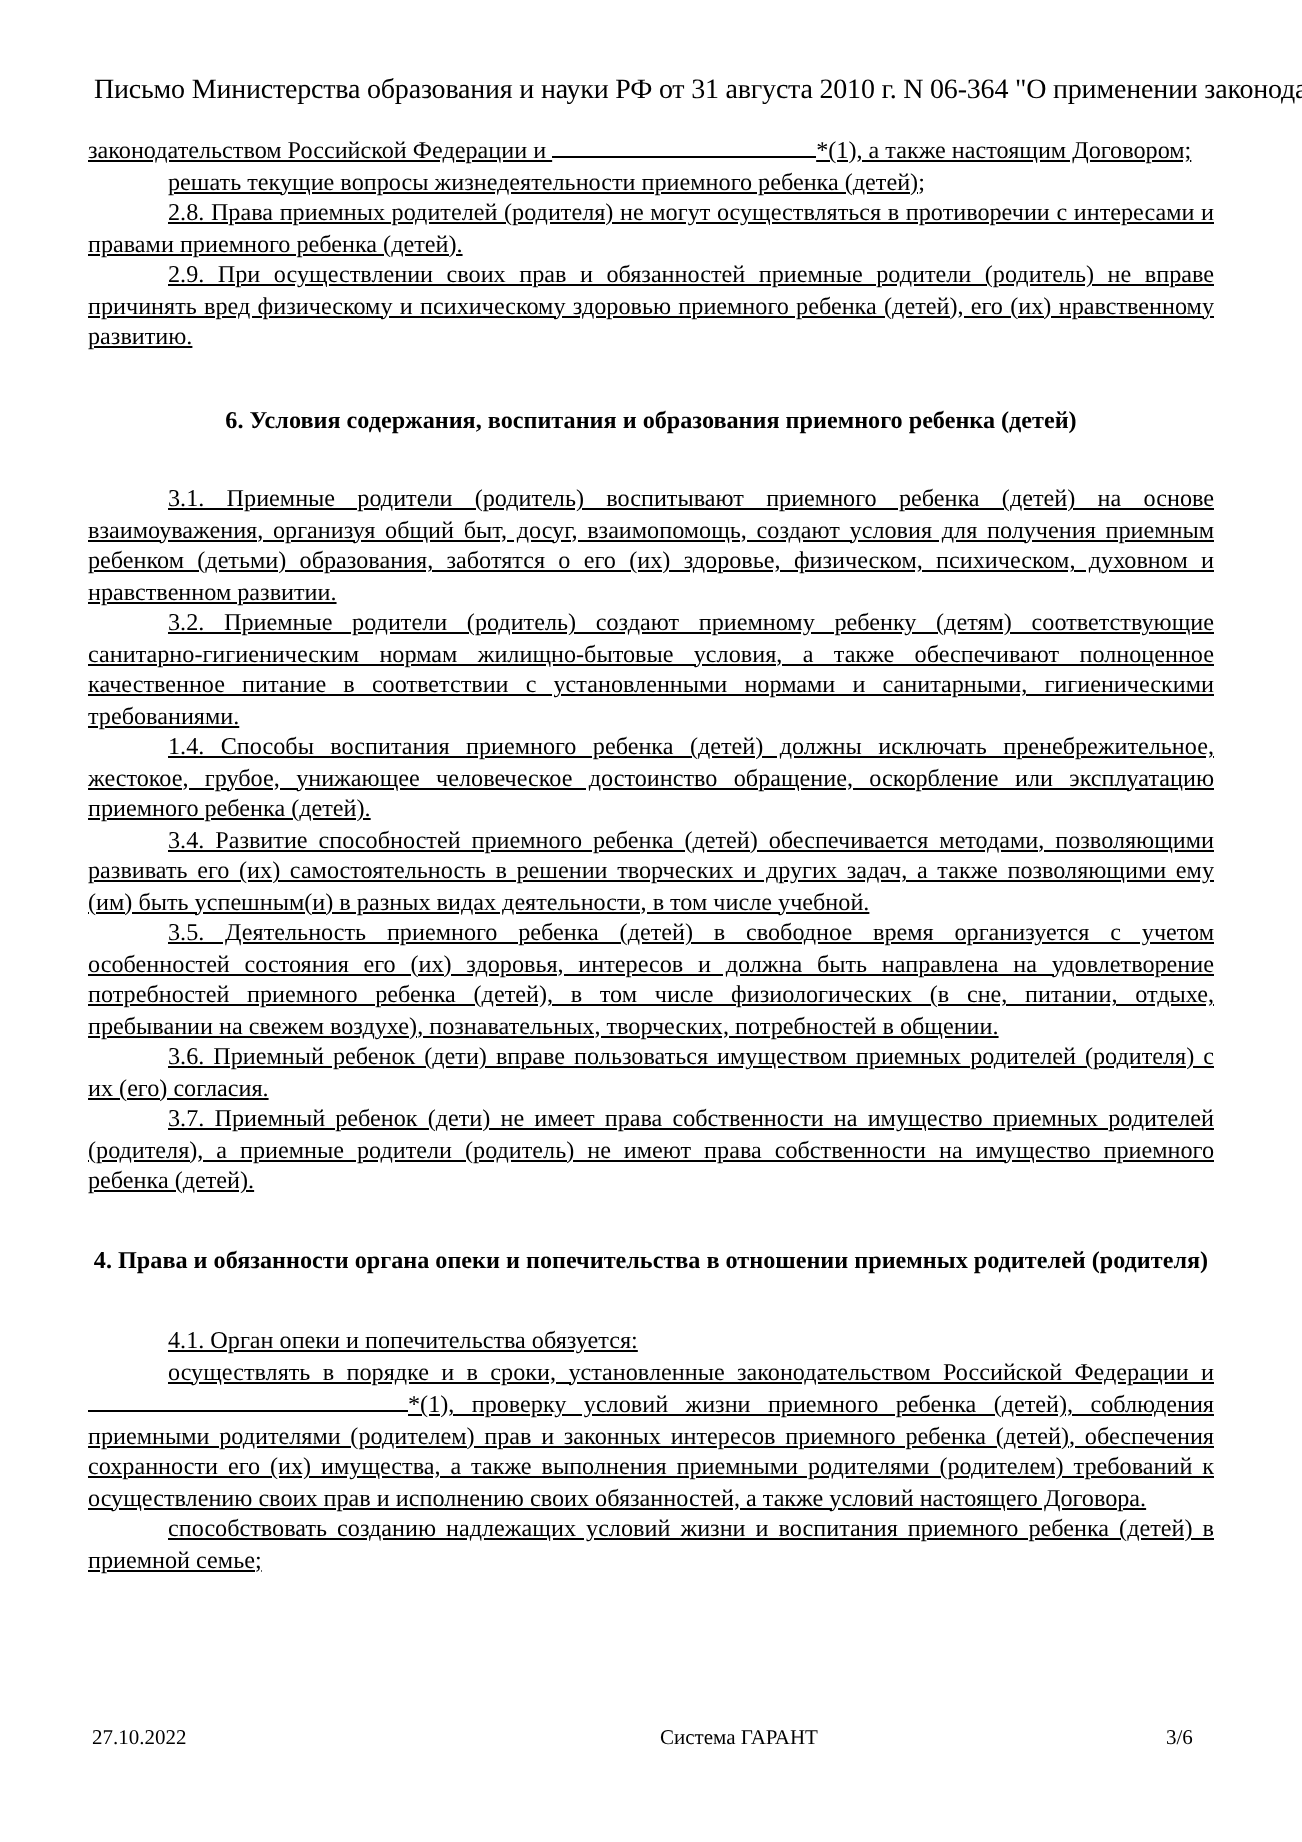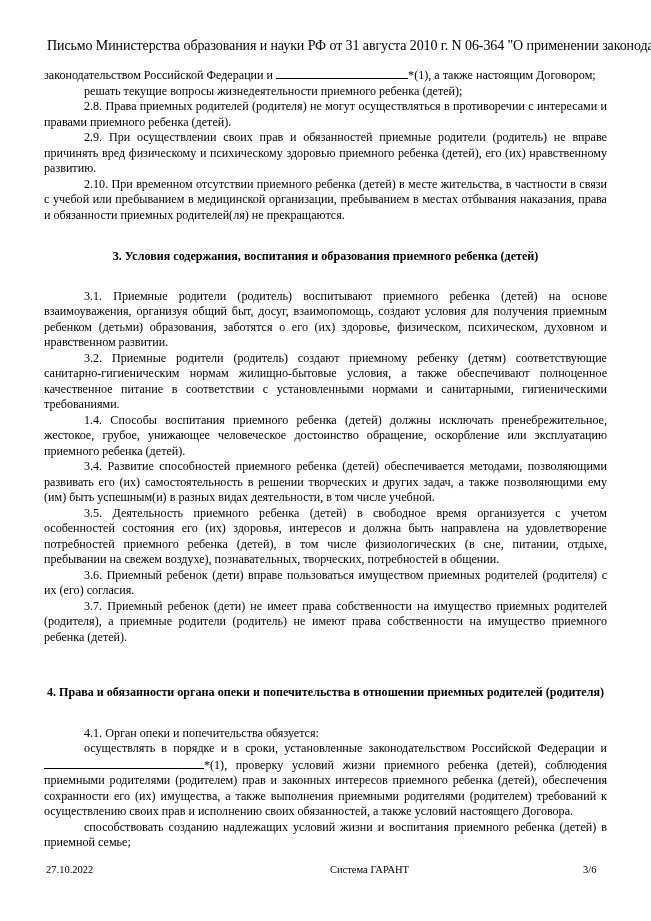--- a/index.html
+++ b/index.html
@@ -1,43 +1,42 @@
 <!DOCTYPE html>
 <html><head>
 <meta charset="utf-8">
 <style>
   html, body { margin: 0; padding: 0; background: #ffffff; }
   body { width: 651px; height: 921px; position: relative; overflow: hidden;
          font-family: "Liberation Serif", "DejaVu Serif", serif; color: #000; }
   .header { position: absolute; left: 47px; top: 38px; font-size: 14px; white-space: nowrap; letter-spacing: -0.1px; }
   .content { position: absolute; left: 44px; top: 67px; width: 563px; font-size: 12.1px; line-height: 15.5px; }
-  .p { margin: 0; text-align: justify; }
+  .p { margin: 0; text-align: justify; text-decoration: underline; }
   .p.ind { text-indent: 40px; }
   .blank { display: inline-block; border-bottom: 1px solid #000; height: 11px; vertical-align: baseline; }
   .heading { text-align: center; font-weight: bold; margin: 0; }
   .h3 { margin-top: 26px; margin-bottom: 24px; }
-  .h4 { margin-top: 40px; margin-bottom: 25px; text-align: center; }
+  .h4 { margin-top: 24px; margin-bottom: 25px; text-align: center; }
   .footer { position: absolute; top: 864px; left: 0; width: 651px; font-size: 10.5px; }
   .footer .date { position: absolute; left: 46px; font-family: Liberation Serif, serif; }
   .footer .sys { position: absolute; left: 330px; }
   .footer .page { position: absolute; left: 583px; }
 </style>
 </head>
 <body>
 
 <div class="header">Письмо Министерства образования и науки РФ от 31 августа 2010 г. N 06-364 "О применении законодательства</div>
 
 <div class="content">
   <p class="p"><span>законодательством Российской Федерации и </span><span class="blank" style="width:132px"></span><span>*(1), а также настоящим Договором;</span></p>
   <p class="p ind">решать текущие вопросы жизнедеятельности приемного ребенка (детей);</p>
   <p class="p ind">2.8. Права приемных родителей (родителя) не могут осуществляться в противоречии с интересами и правами приемного ребенка (детей).</p>
   <p class="p ind">2.9. При осуществлении своих прав и обязанностей приемные родители (родитель) не вправе причинять вред физическому и психическому здоровью приемного ребенка (детей), его (их) нравственному развитию.</p>
-  <p class="p ind">2.10. При временном отсутствии приемного ребенка (детей) в месте жительства, в частности в связи с учебой или пребыванием в медицинской организации, пребыванием в местах отбывания наказания, права и обязанности приемных родителей(ля) не прекращаются.</p>
 
-  <p class="heading h3">3. Условия содержания, воспитания и образования приемного ребенка (детей)</p>
+  <p class="heading h3">6. Условия содержания, воспитания и образования приемного ребенка (детей)</p>
 
   <p class="p ind">3.1. Приемные родители (родитель) воспитывают приемного ребенка (детей) на основе взаимоуважения, организуя общий быт, досуг, взаимопомощь, создают условия для получения приемным ребенком (детьми) образования, заботятся о его (их) здоровье, физическом, психическом, духовном и нравственном развитии.</p>
   <p class="p ind">3.2. Приемные родители (родитель) создают приемному ребенку (детям) соответствующие санитарно-гигиеническим нормам жилищно-бытовые условия, а также обеспечивают полноценное качественное питание в соответствии с установленными нормами и санитарными, гигиеническими требованиями.</p>
   <p class="p ind">1.4. Способы воспитания приемного ребенка (детей) должны исключать пренебрежительное, жестокое, грубое, унижающее человеческое достоинство обращение, оскорбление или эксплуатацию приемного ребенка (детей).</p>
   <p class="p ind">3.4. Развитие способностей приемного ребенка (детей) обеспечивается методами, позволяющими развивать его (их) самостоятельность в решении творческих и других задач, а также позволяющими ему (им) быть успешным(и) в разных видах деятельности, в том числе учебной.</p>
   <p class="p ind">3.5. Деятельность приемного ребенка (детей) в свободное время организуется с учетом особенностей состояния его (их) здоровья, интересов и должна быть направлена на удовлетворение потребностей приемного ребенка (детей), в том числе физиологических (в сне, питании, отдыхе, пребывании на свежем воздухе), познавательных, творческих, потребностей в общении.</p>
   <p class="p ind">3.6. Приемный ребенок (дети) вправе пользоваться имуществом приемных родителей (родителя) с их (его) согласия.</p>
   <p class="p ind">3.7. Приемный ребенок (дети) не имеет права собственности на имущество приемных родителей (родителя), а приемные родители (родитель) не имеют права собственности на имущество приемного ребенка (детей).</p>
 
   <p class="heading h4">4. Права и обязанности органа опеки и попечительства в отношении приемных родителей (родителя)</p>

